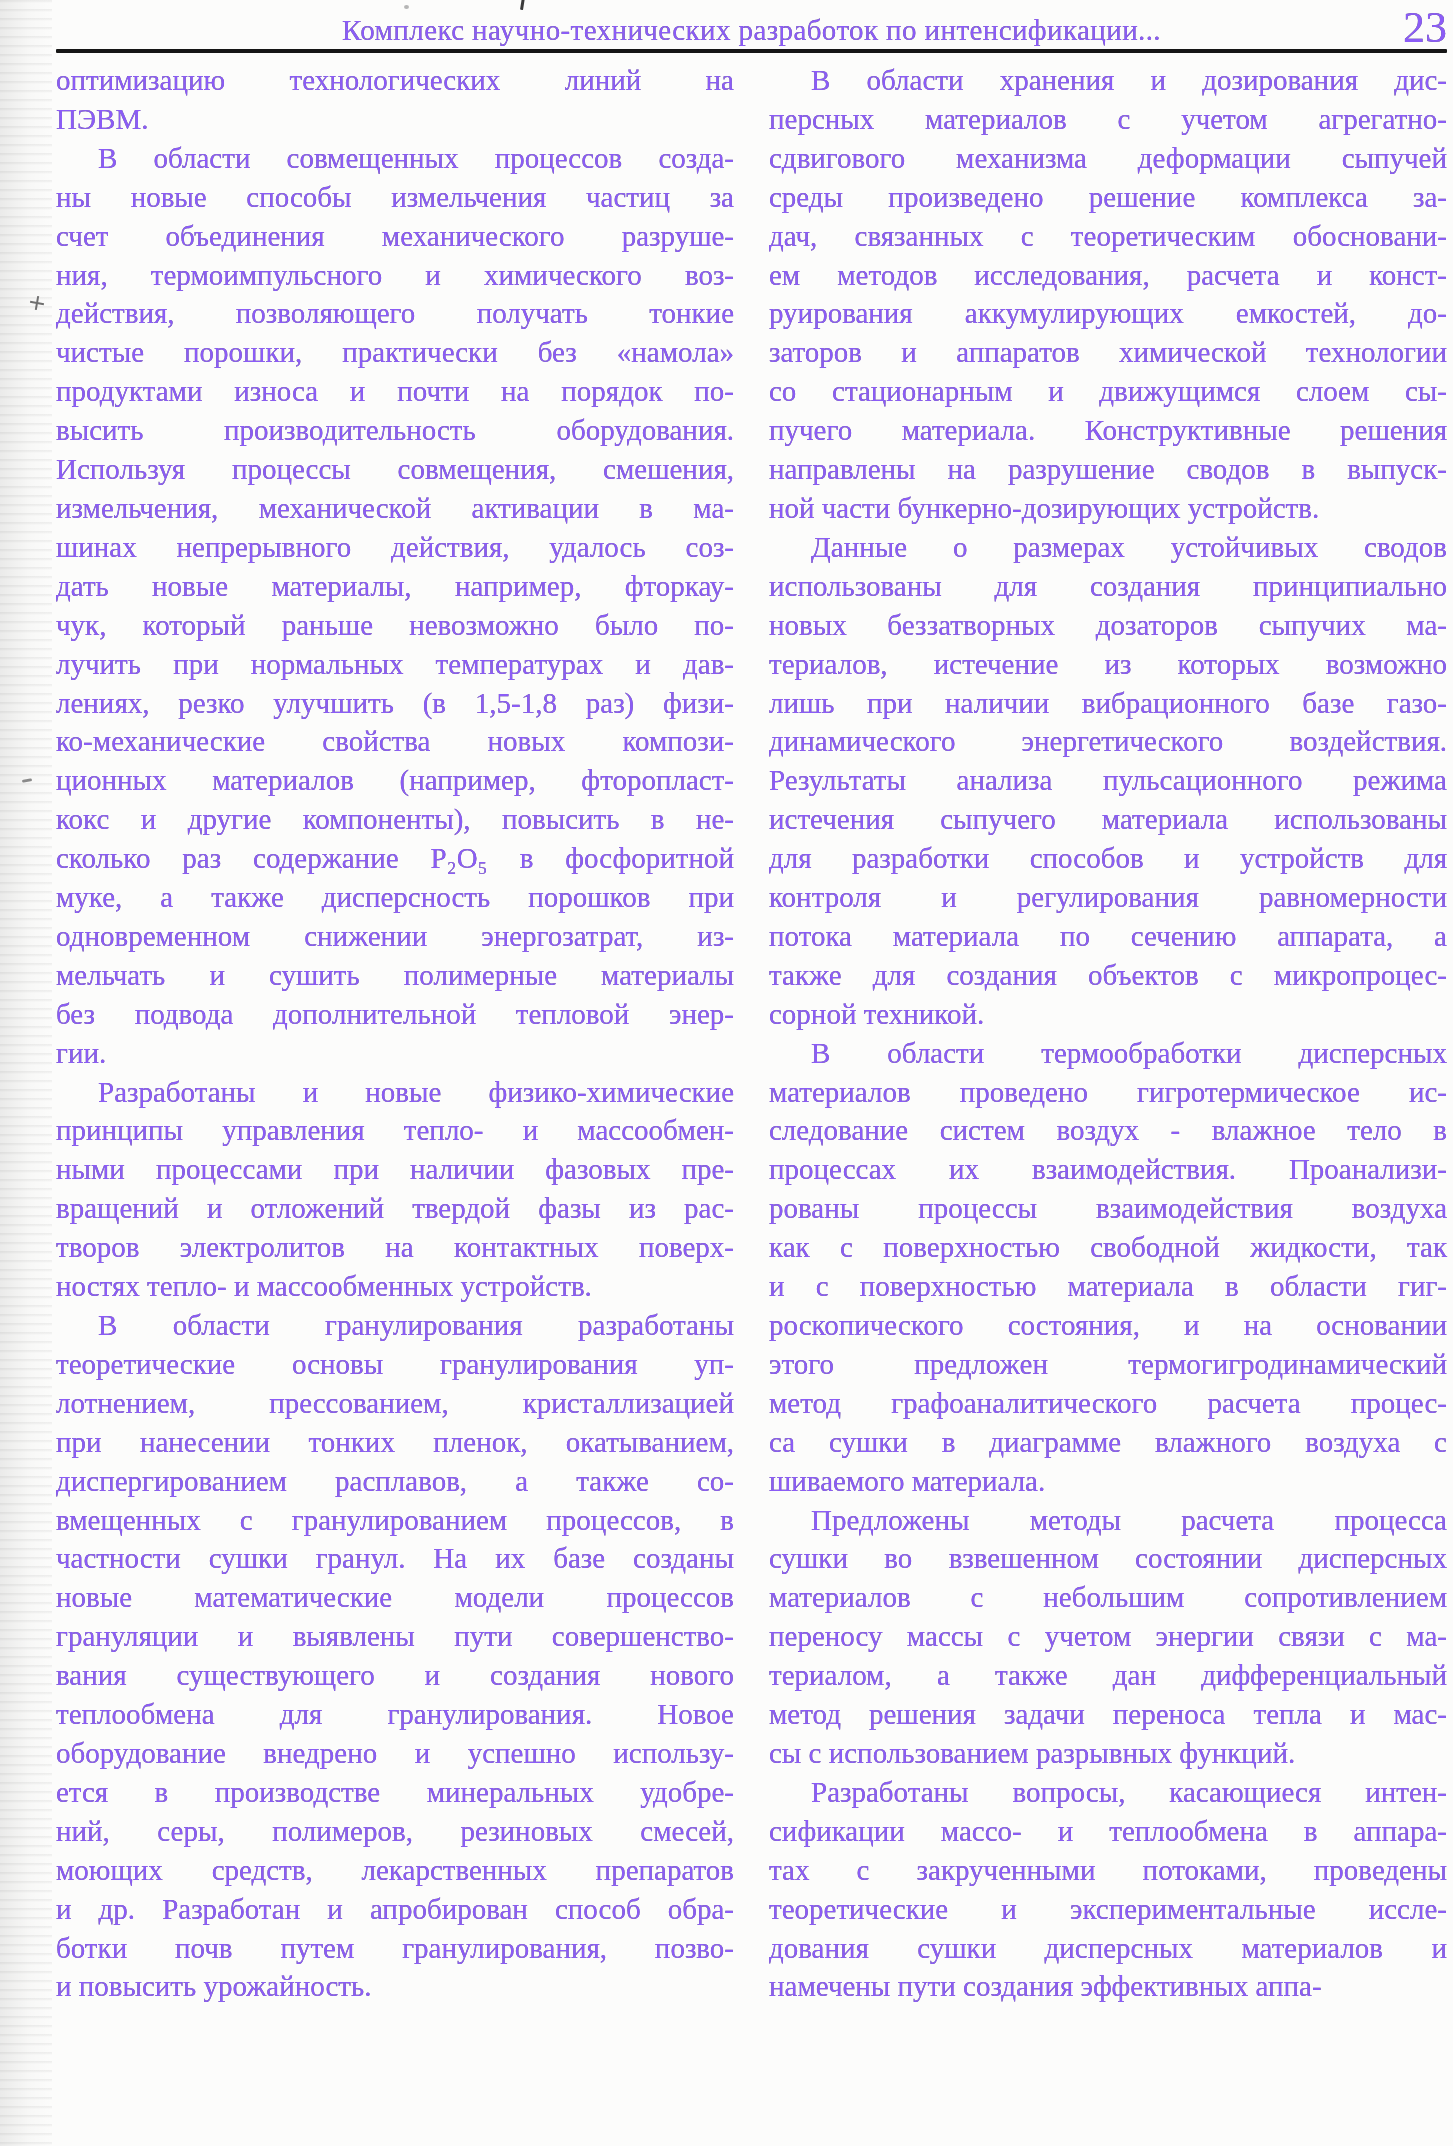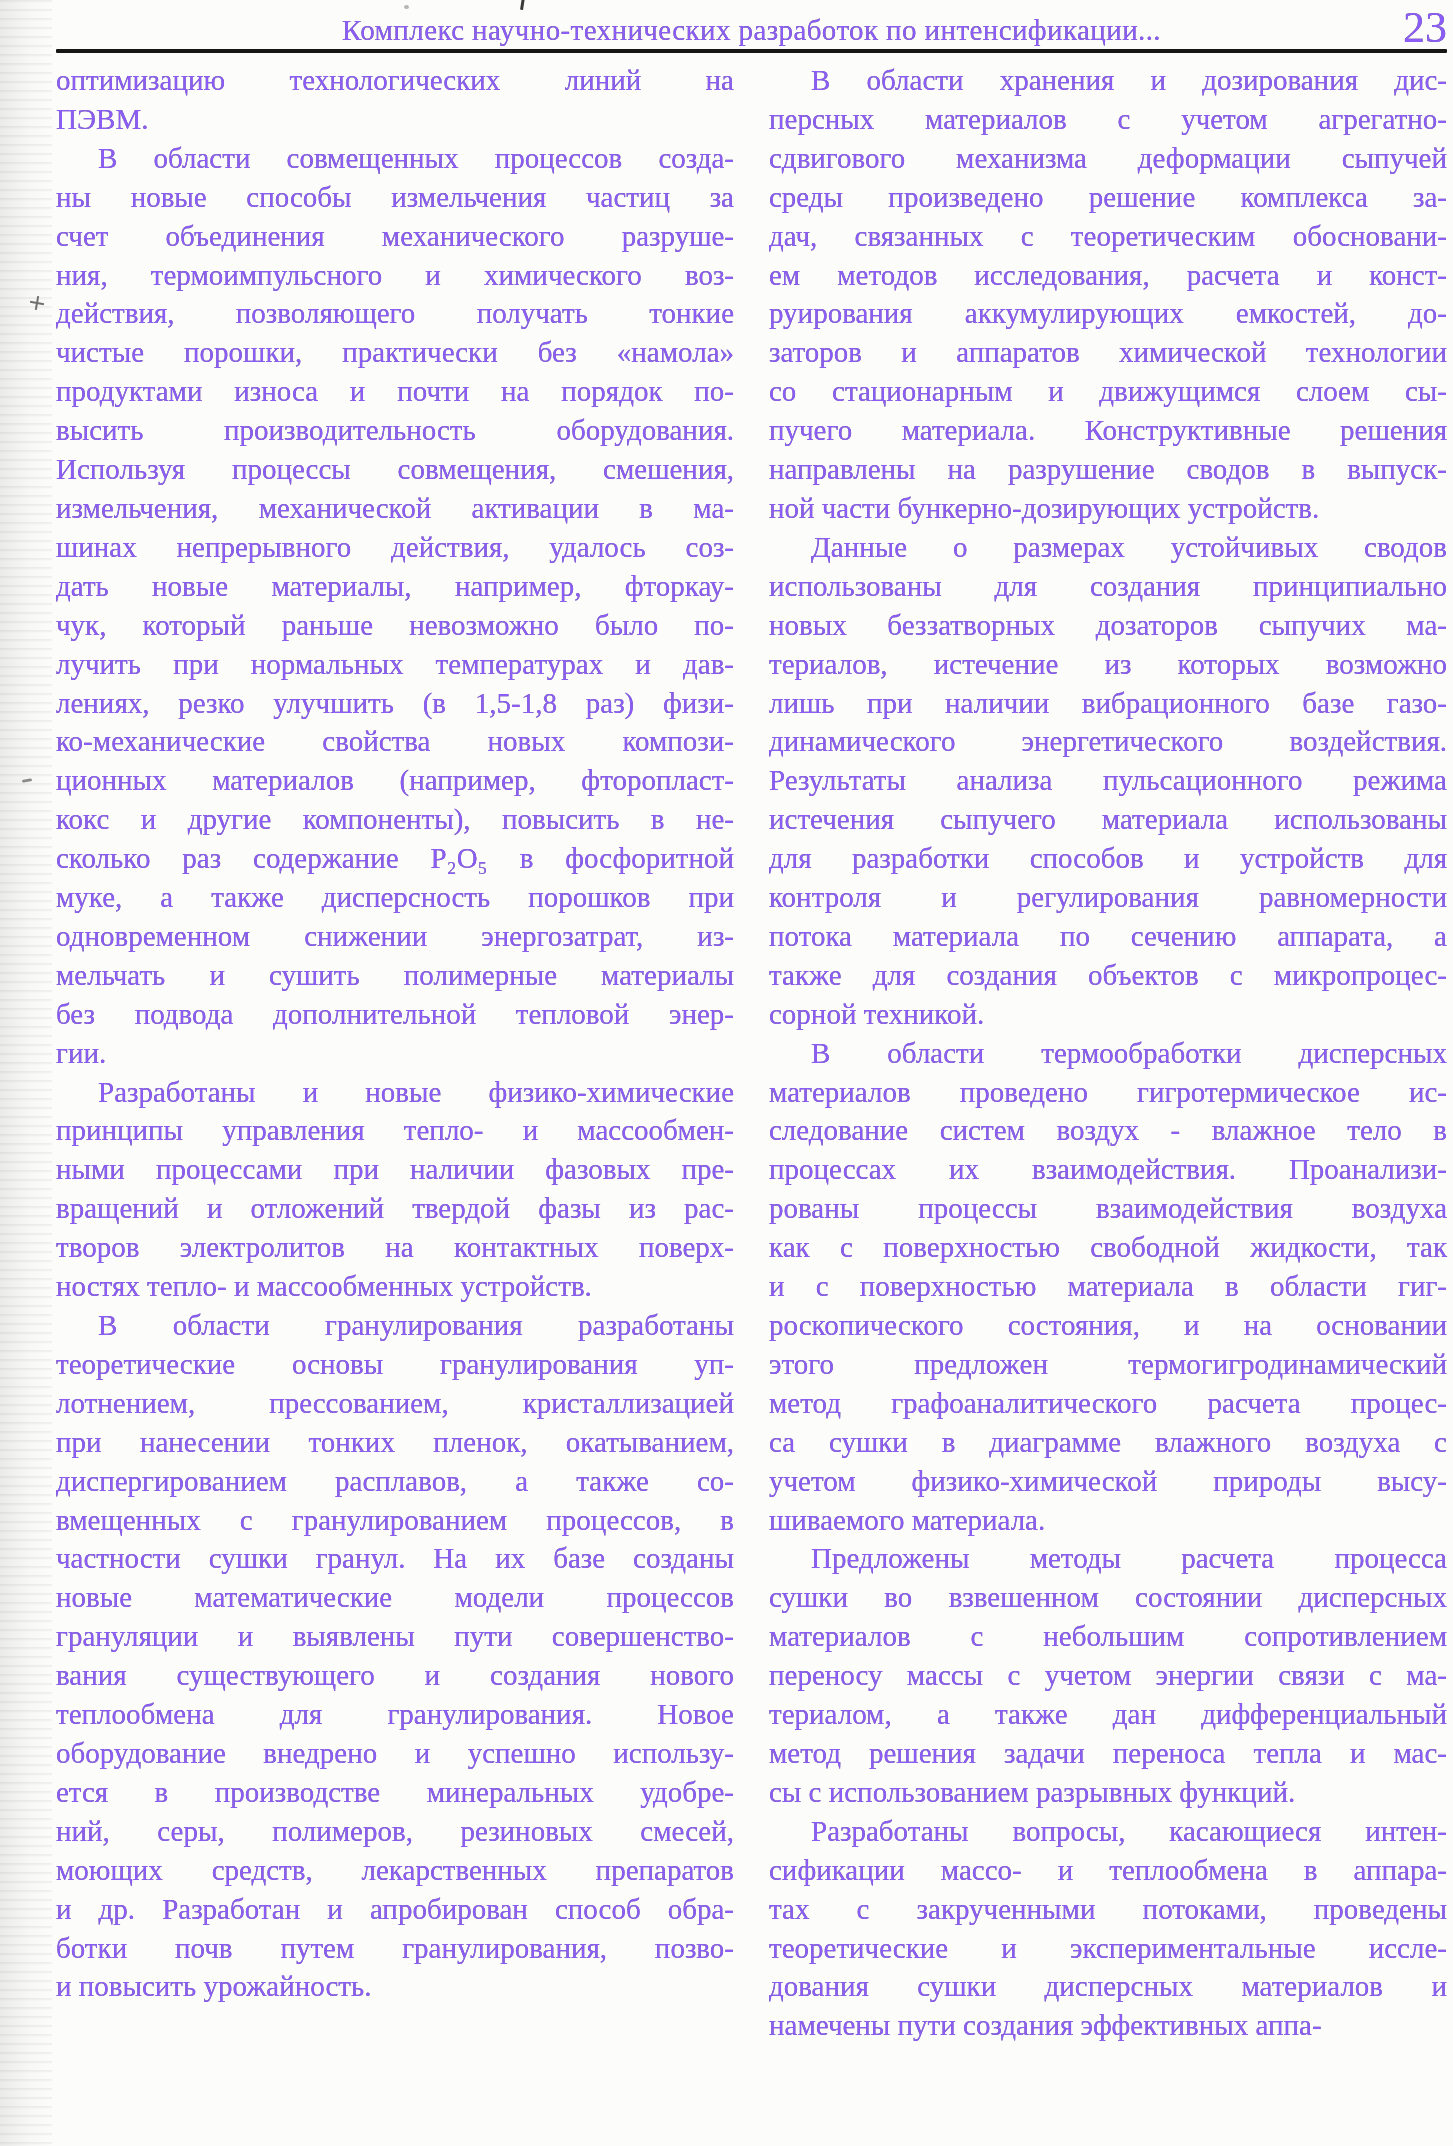--- a/index.html
+++ b/index.html
@@ -166,21 +166,20 @@
           <span class="line">материалов проведено гигротермическое ис-</span>
           <span class="line">следование систем воздух - влажное тело в</span>
           <span class="line">процессах их взаимодействия. Проанализи-</span>
           <span class="line">рованы процессы взаимодействия воздуха</span>
           <span class="line">как с поверхностью свободной жидкости, так</span>
           <span class="line">и с поверхностью материала в области гиг-</span>
           <span class="line">роскопического состояния, и на основании</span>
           <span class="line">этого предложен термогигродинамический</span>
           <span class="line">метод графоаналитического расчета процес-</span>
           <span class="line">са сушки в диаграмме влажного воздуха с</span>
-          <span class="line">учетом физико-химической природы высу-</span>
           <span class="line last">шиваемого материала.</span>
         </p>
         <p class="para indent">
           <span class="line">Предложены методы расчета процесса</span>
           <span class="line">сушки во взвешенном состоянии дисперсных</span>
           <span class="line">материалов с небольшим сопротивлением</span>
           <span class="line">переносу массы с учетом энергии связи с ма-</span>
           <span class="line">териалом, а также дан дифференциальный</span>
           <span class="line">метод решения задачи переноса тепла и мас-</span>
           <span class="line last">сы с использованием разрывных функций.</span>

